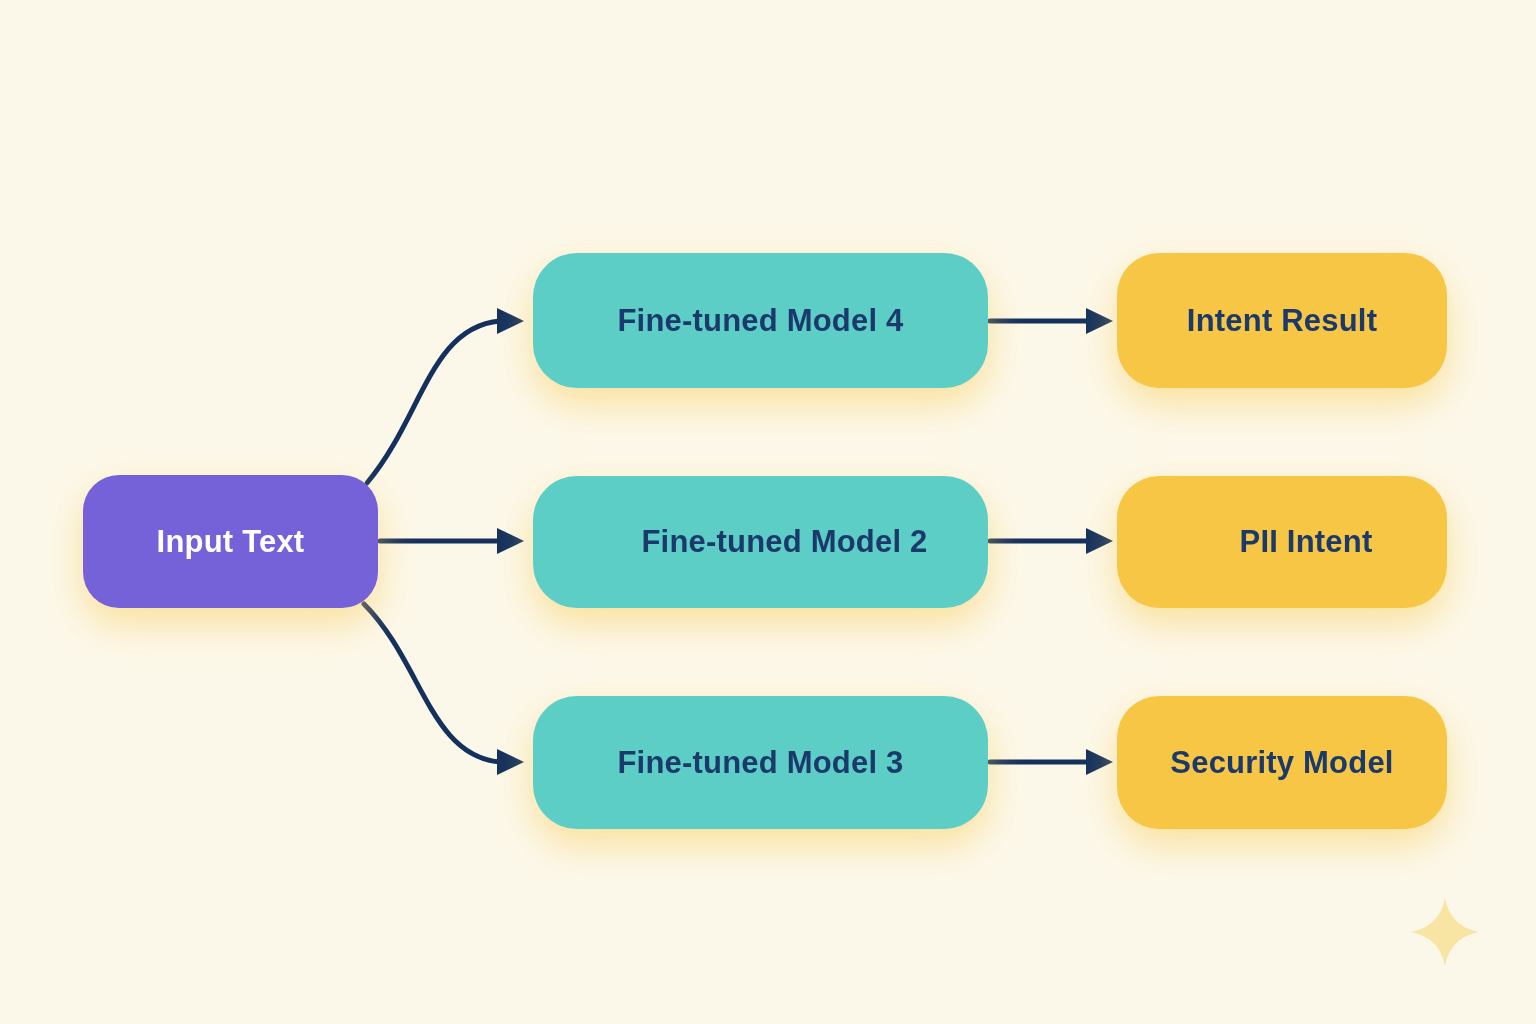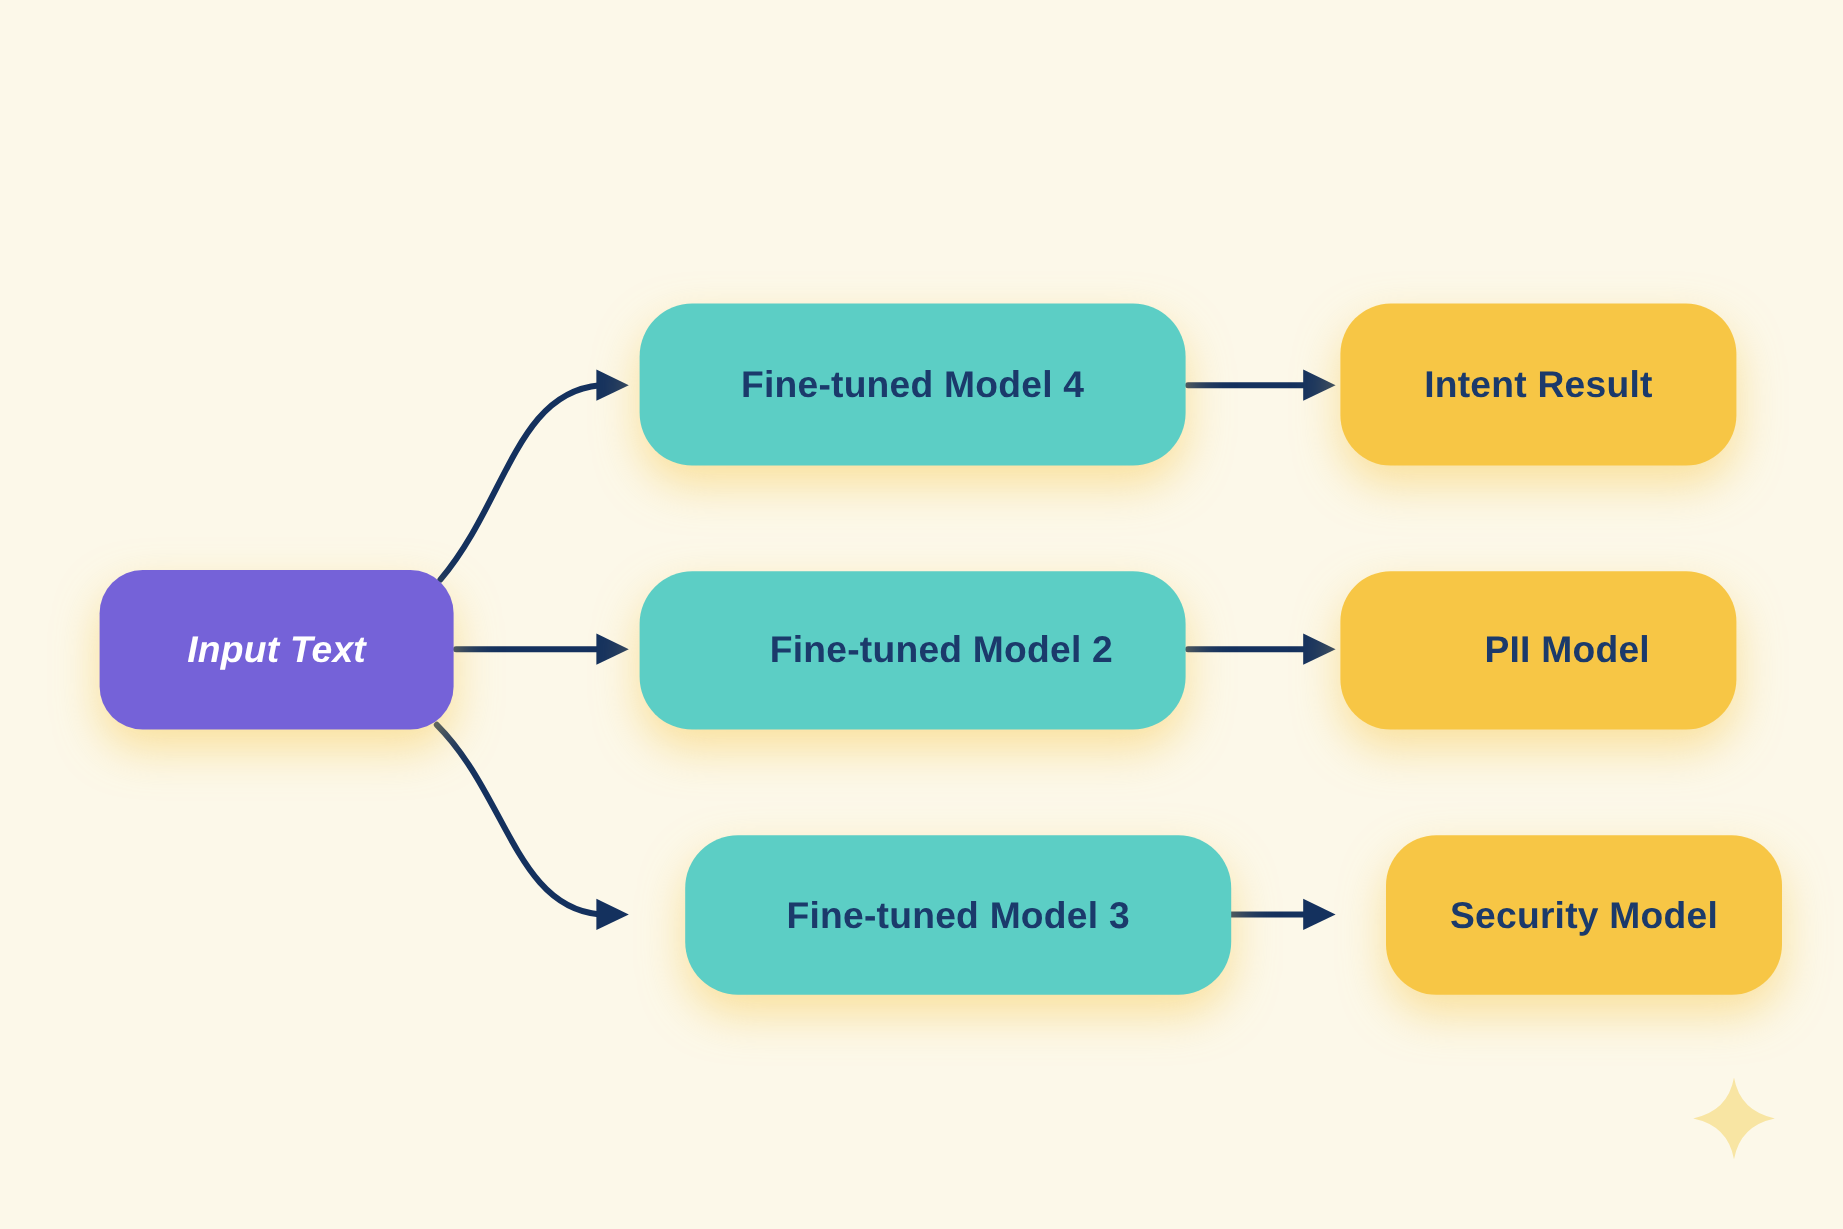--- a/index.html
+++ b/index.html
@@ -30,36 +30,35 @@
     font-size:31px;
     letter-spacing:0.2px;
     color:var(--navy);
     box-shadow:0 16px 36px var(--glow);
   }
   .node-input{
     left:83px;top:475px;width:295px;height:133px;
     background:var(--purple);
     border-radius:36px;
     color:#FFFFFF;
-    font-style:italic;
   }
   .node-model{
     left:533px;width:455px;
     background:var(--teal);
     border-radius:44px;
   }
   .node-result{
     left:1117px;width:330px;
     background:var(--yellow);
     border-radius:42px;
     justify-content:center;
   }
   .row-1{top:253px;height:135px;}
   .row-2{top:476px;height:132px;padding-left:48px;}
-  .row-3{top:696px;height:133px;margin-left:38px;}
+  .row-3{top:696px;height:133px;}
   .edges{
     position:absolute;left:0;top:0;width:1536px;height:1024px;
     pointer-events:none;
   }
   .edges path.line{
     fill:none;
     stroke:var(--arrow);
     stroke-width:5;
     stroke-linecap:round;
   }
@@ -116,21 +115,21 @@
     <span>Fine-tuned Model 2</span>
   </div>
   <div class="node node-model row-3">
     <span>Fine-tuned Model 3</span>
   </div>
 
   <div class="node node-result row-1">
     <span>Intent Result</span>
   </div>
   <div class="node node-result row-2">
-    <span>PII Model</span>
+    <span>PII Intent</span>
   </div>
   <div class="node node-result row-3">
     <span>Security Model</span>
   </div>
 
   <svg class="sparkle" viewBox="0 0 80 80" xmlns="http://www.w3.org/2000/svg">
     <path d="M 40 6 Q 45 34, 74 40 Q 45 46, 40 74 Q 35 46, 6 40 Q 35 34, 40 6 Z"></path>
   </svg>
 
 </div>

